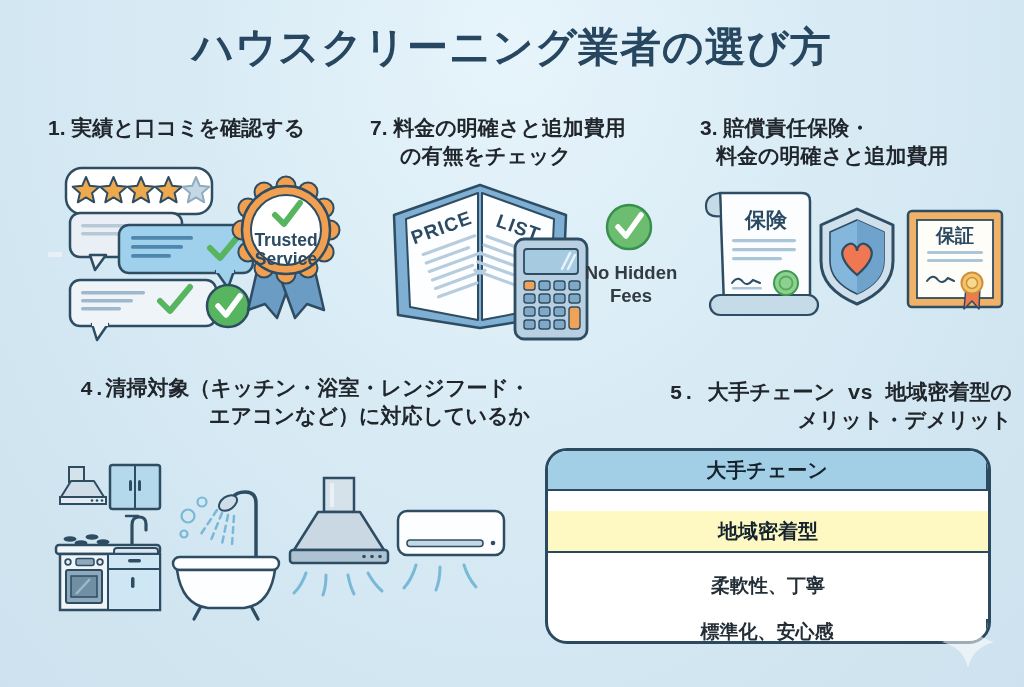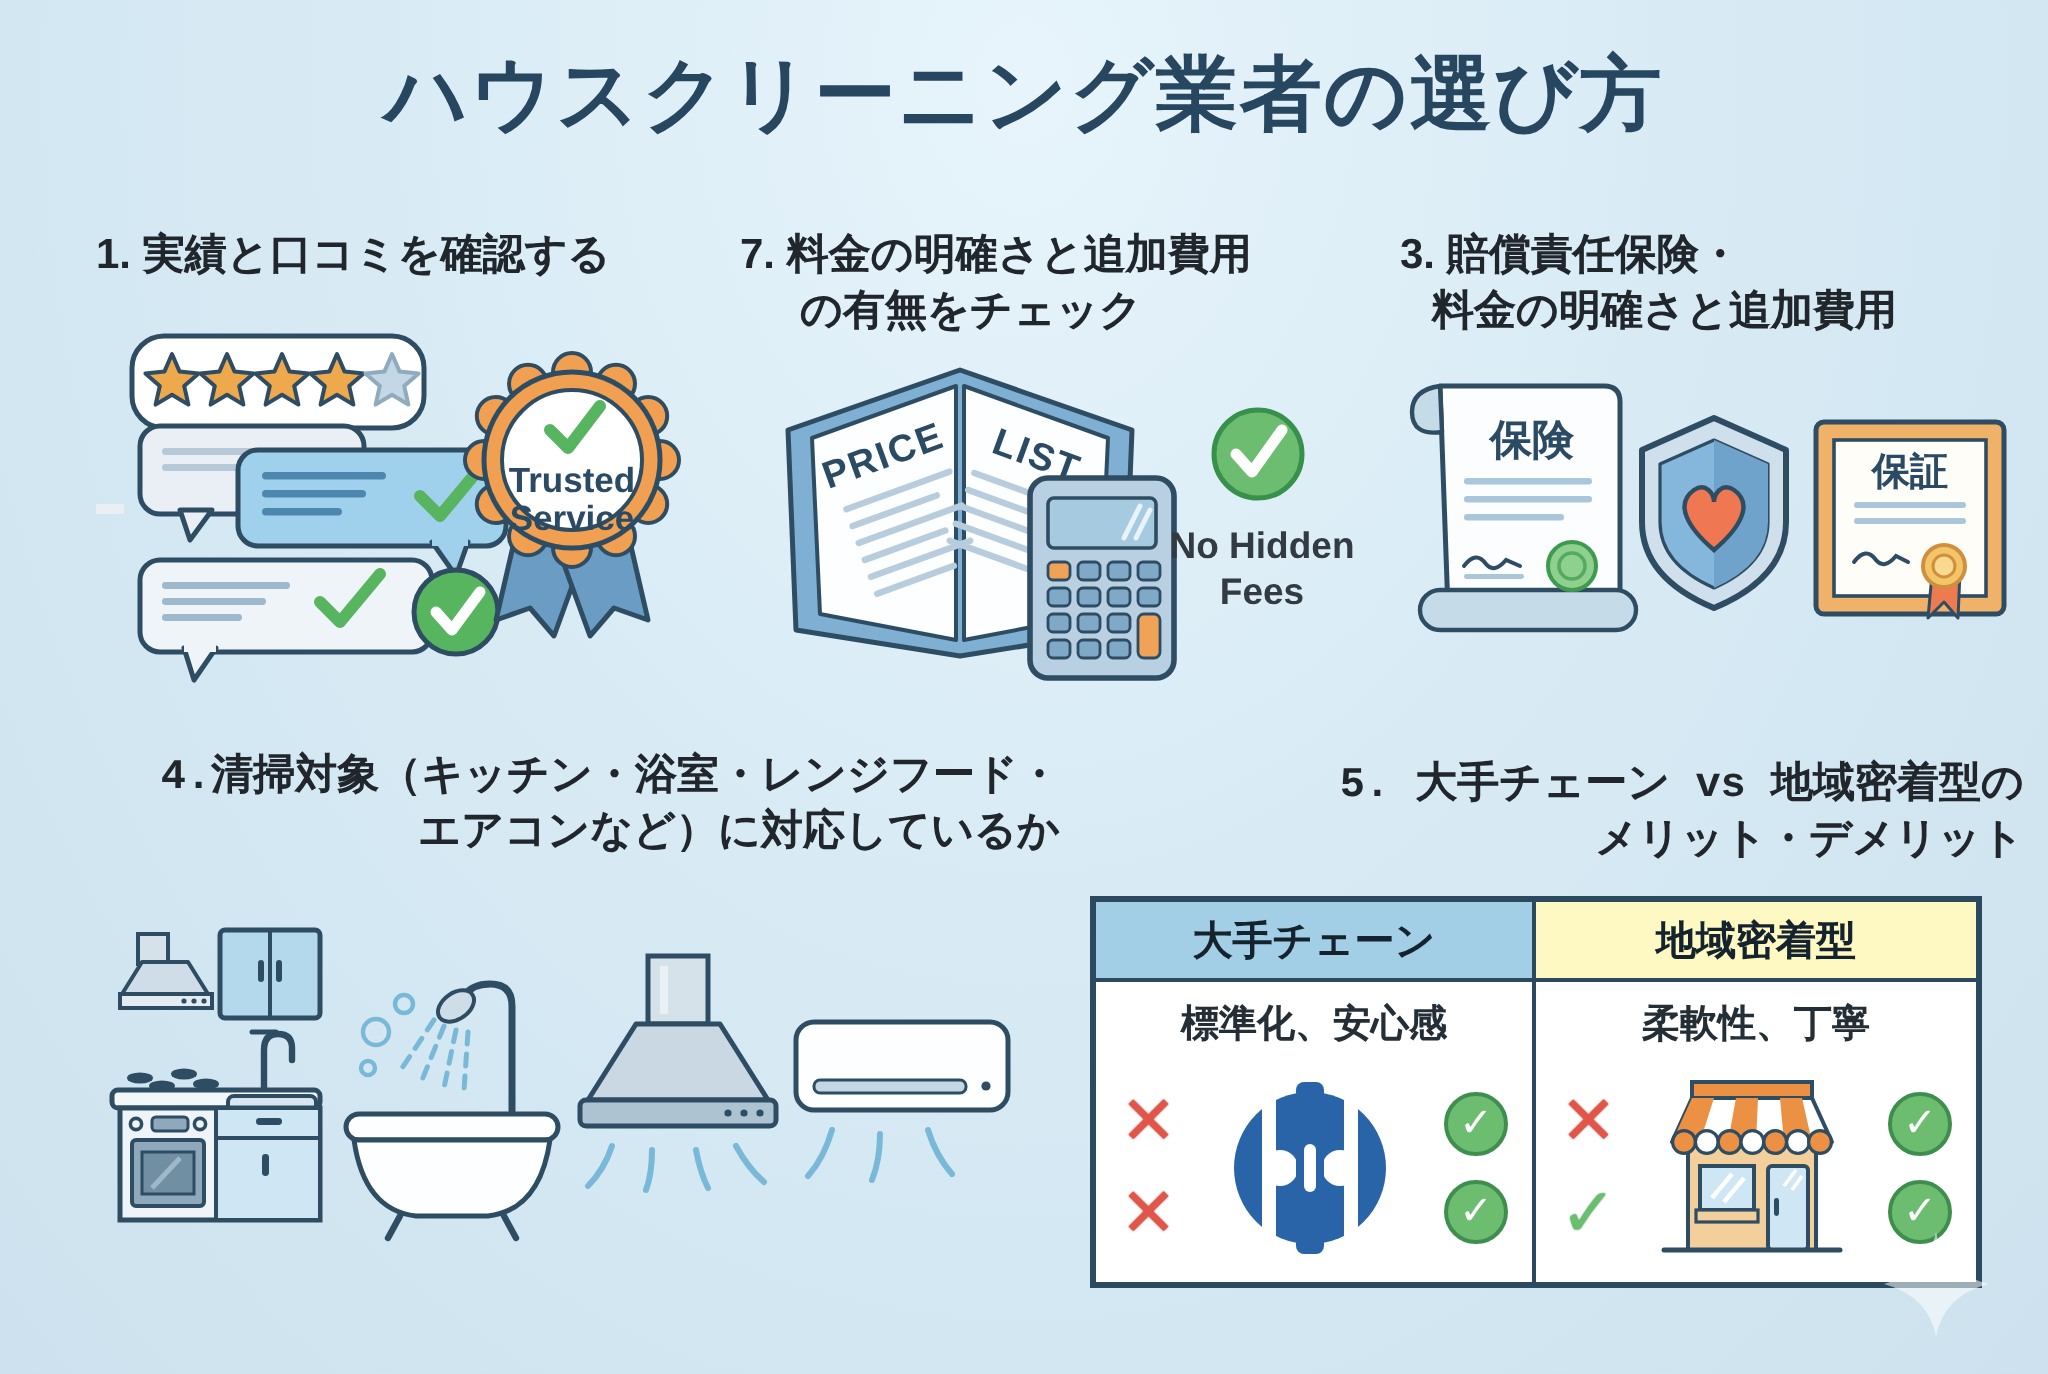--- a/index.html
+++ b/index.html
@@ -21,22 +21,22 @@
   .indent-sm{padding-left:16px;}
   .center{text-align:right;font-family:Liberation Mono, monospace;}
   svg{display:block;}
   svg text{font-family:"Liberation Sans","DejaVu Sans",sans-serif;}
   .star.filled{fill:#efa94d;stroke:#2e4d63;stroke-width:2;stroke-linejoin:round;}
   .star.empty{fill:#c3d7e4;stroke:#90abbd;stroke-width:2;stroke-linejoin:round;}
 
   
   .cmp-table{
     position:absolute;left:545px;top:448px;width:440px;height:190px;
-    background:#ffffff;border:3px solid #2b4a60;border-radius:0;overflow:hidden;
-    display:grid;grid-template-columns:1fr 1fr;grid-template-rows:40px 42px 1fr;
+    background:#ffffff;border:3px solid #2b4a60;border-radius:22px;overflow:hidden;
+    display:grid;grid-template-columns:1fr;grid-template-rows:40px 42px 1fr;gap:20px;
   }
   .cmp-cell{display:flex;align-items:center;justify-content:center;}
   .cmp-head{font-size:20px;font-weight:bold;color:#15232e;border-bottom:2.5px solid #2b4a60;}
   .cmp-head.blue{background:#a3cfe6;border-right:2.5px solid #2b4a60;}
   .cmp-head.green{background:#fef9c3;}
   .cmp-trait{font-size:19px;font-weight:bold;color:#242e36;}
   .cmp-trait.left{border-right:2.5px solid #2b4a60;}
   .cmp-marks{display:flex;align-items:center;justify-content:space-between;padding:2px 12px 8px 12px;}
   .cmp-marks.left{border-right:2.5px solid #2b4a60;}
   .marks-col{display:flex;flex-direction:column;gap:12px;align-items:center;}
@@ -314,22 +314,22 @@
   <div class="sec center" style="left:530px;top:380px;width:470px;">
     <h2>
       <span class="hline">5. 大手チェーン vs 地域密着型の</span>
       <span class="hline">メリット・デメリット</span>
     </h2>
   </div>
 
   <div class="cmp-table">
     <div class="cmp-cell cmp-head blue">大手チェーン</div>
     <div class="cmp-cell cmp-head green">地域密着型</div>
+    <div class="cmp-cell cmp-trait">柔軟性、丁寧</div>
     <div class="cmp-cell cmp-trait left">標準化、安心感</div>
-    <div class="cmp-cell cmp-trait">柔軟性、丁寧</div>
 
     <div class="cmp-marks left">
       <div class="marks-col">
           <span class="mark x">✕</span>
           <span class="mark x">✕</span>
         </div>
       <svg width="86" height="86" viewBox="0 0 86 86">
         <circle cx="43" cy="43" r="38" fill="#2a64a8"></circle>
         <rect x="15" y="2" width="7" height="82" fill="#ffffff" transform="translate(4,0)"></rect>
         <rect x="60" y="2" width="7" height="82" fill="#ffffff"></rect>

